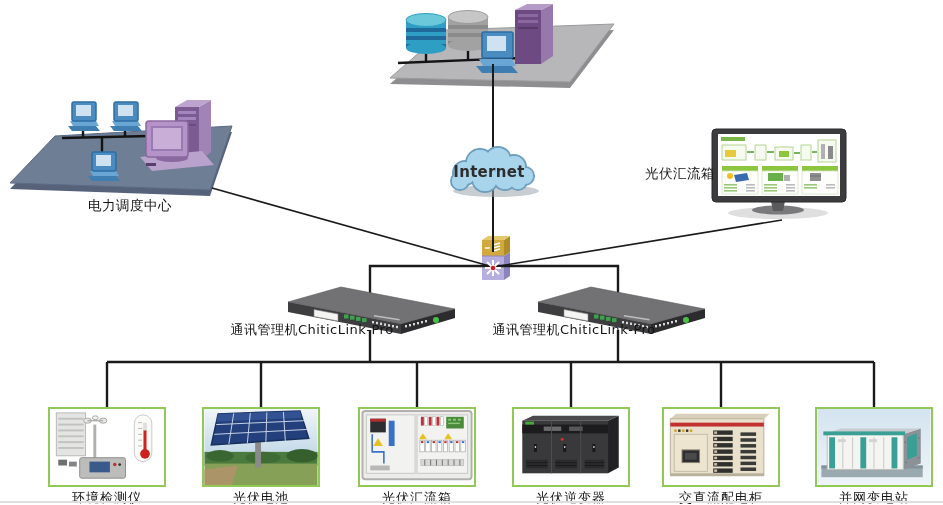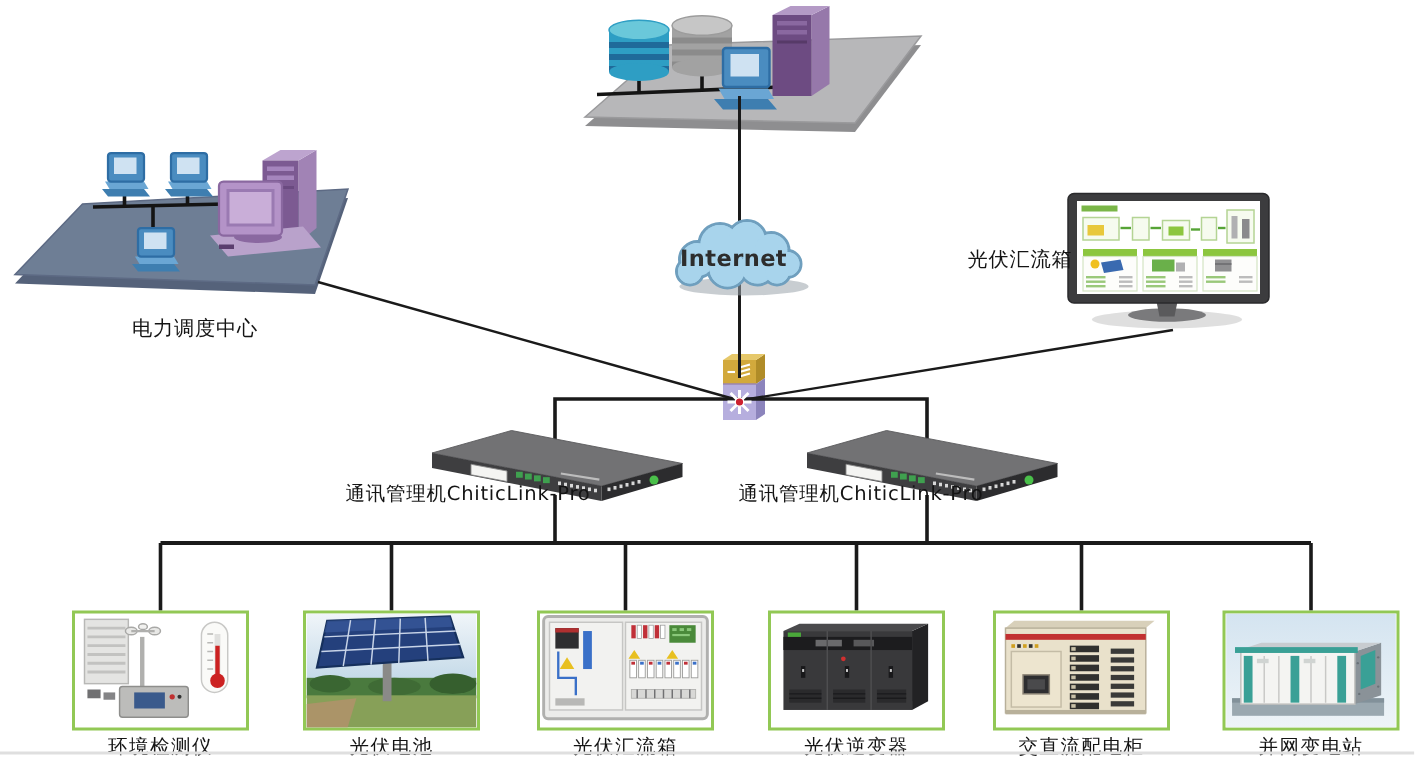--- a/index.html
+++ b/index.html
@@ -284,21 +284,21 @@
           <rect x="40" y="64" width="9" height="1.6"></rect>
         <rect x="80" y="58" width="9" height="1.6"></rect>
           <rect x="80" y="61" width="9" height="1.6"></rect>
           <rect x="80" y="64" width="9" height="1.6"></rect>
         <rect x="120" y="58" width="9" height="1.6"></rect>
           <rect x="120" y="61" width="9" height="1.6"></rect>
       </g>
     </g>
   </svg>
 
-  <div class="label" style="left:55px;top:212px;width:150px;font-size:13.5px">电力调度中心</div>
+  <div class="label" style="left:55px;top:198px;width:150px;font-size:13.5px">电力调度中心</div>
   <div class="label" style="left:630px;top:166px;width:100px;font-size:13.5px">光伏汇流箱</div>
   <div class="label" style="left:196px;top:323px;width:232px">通讯管理机ChiticLink-Pro</div>
   <div class="label" style="left:458px;top:323px;width:232px">通讯管理机ChiticLink-Pro</div>
 
   <div class="device-box" style="left:48px">
     <svg viewBox="0 0 116 78">
       <rect x="6" y="4" width="30" height="44" fill="#e4e4e2" stroke="#b8b8b6"></rect>
       <g stroke="#c2c2c0" stroke-width="2">
         <line x1="8" y1="10" x2="34" y2="10"></line>
           <line x1="8" y1="16" x2="34" y2="16"></line>

